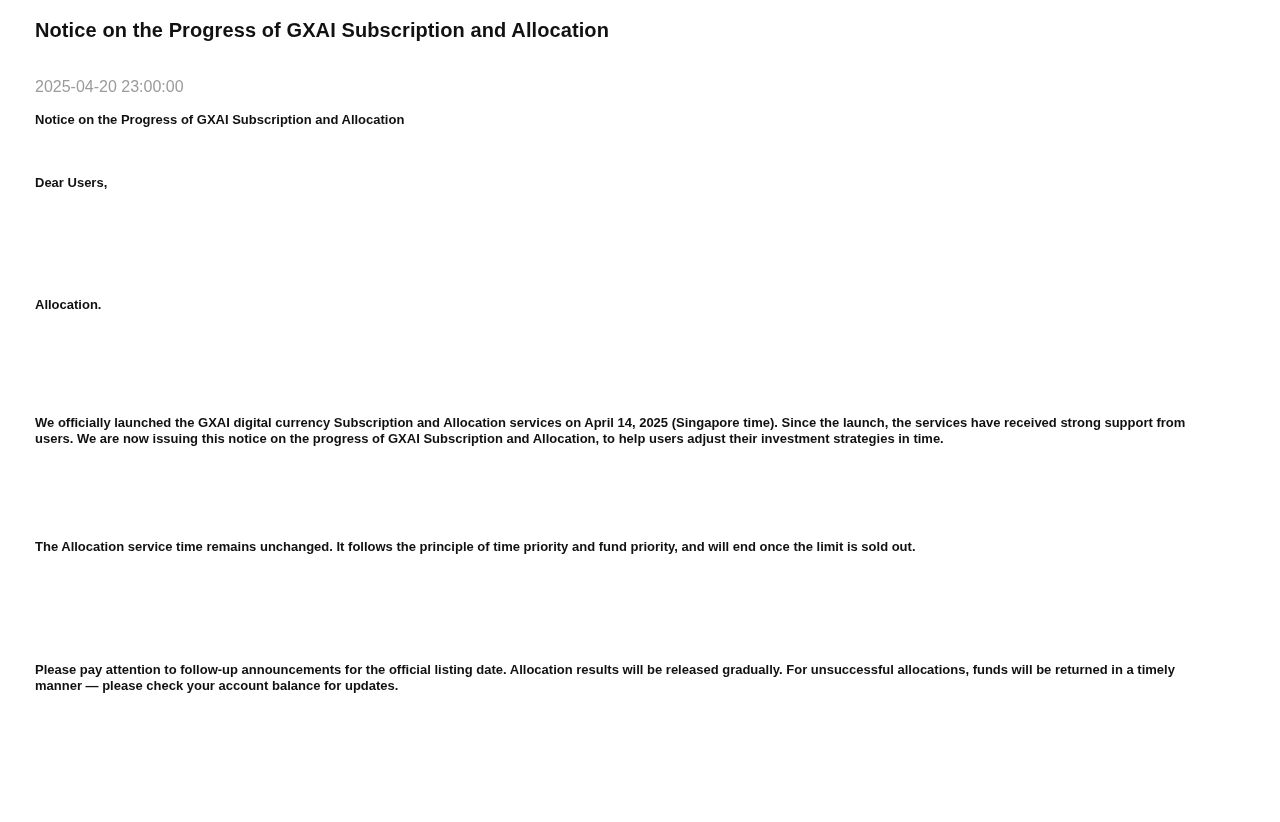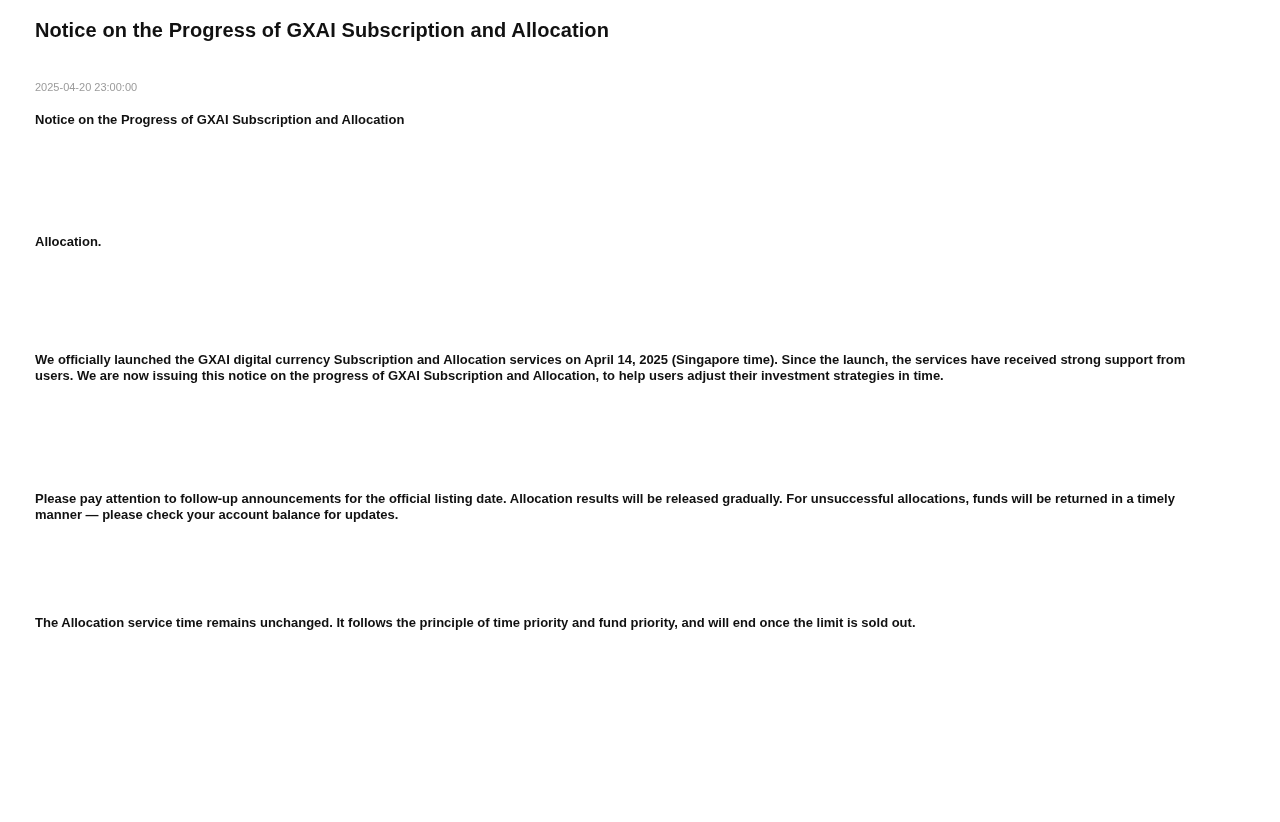--- a/index.html
+++ b/index.html
@@ -16,21 +16,21 @@
   }
   .page-title {
     font-size: 20px;
     line-height: 27px;
     font-weight: 700;
     color: #111111;
     letter-spacing: 0.1px;
   }
   .timestamp {
     margin-top: 35px;
-    font-size: 11px;
+    font-size: 16px;
     line-height: 16px;
     font-weight: 400;
     color: #9b9b9b;
   }
   .body-p {
     font-size: 13px;
     line-height: 16px;
     font-weight: 700;
     color: #111111;
     max-width: 1216px;
@@ -46,22 +46,23 @@
 </head>
 <body>
 
 <div class="article">
   <h1 class="page-title">Notice on the Progress of GXAI Subscription and Allocation</h1>
 
   <p class="timestamp">2025-04-20 23:00:00</p>
 
   <p class="body-p p-subtitle">Notice on the Progress of GXAI Subscription and Allocation</p>
 
+  <p class="body-p p-dear">Dear Users,</p>
 
   <p class="body-p p-greet">Allocation.</p>
 
   <p class="body-p p-launch">We officially launched the GXAI digital currency Subscription and Allocation services on April 14, 2025 (Singapore time). Since the launch, the services have received strong support from users. We are now issuing this notice on the progress of GXAI Subscription and Allocation, to help users adjust their investment strategies in time.</p>
 
 
+  <p class="body-p p-alloc">The Allocation service time remains unchanged. It follows the principle of time priority and fund priority, and will end once the limit is sold out.</p>
+
   <p class="body-p p-please">Please pay attention to follow-up announcements for the official listing date. Allocation results will be released gradually. For unsuccessful allocations, funds will be returned in a timely manner — please check your account balance for updates.</p>
-
-  <p class="body-p p-alloc">The Allocation service time remains unchanged. It follows the principle of time priority and fund priority, and will end once the limit is sold out.</p>
 </div>
 
 </body></html>

